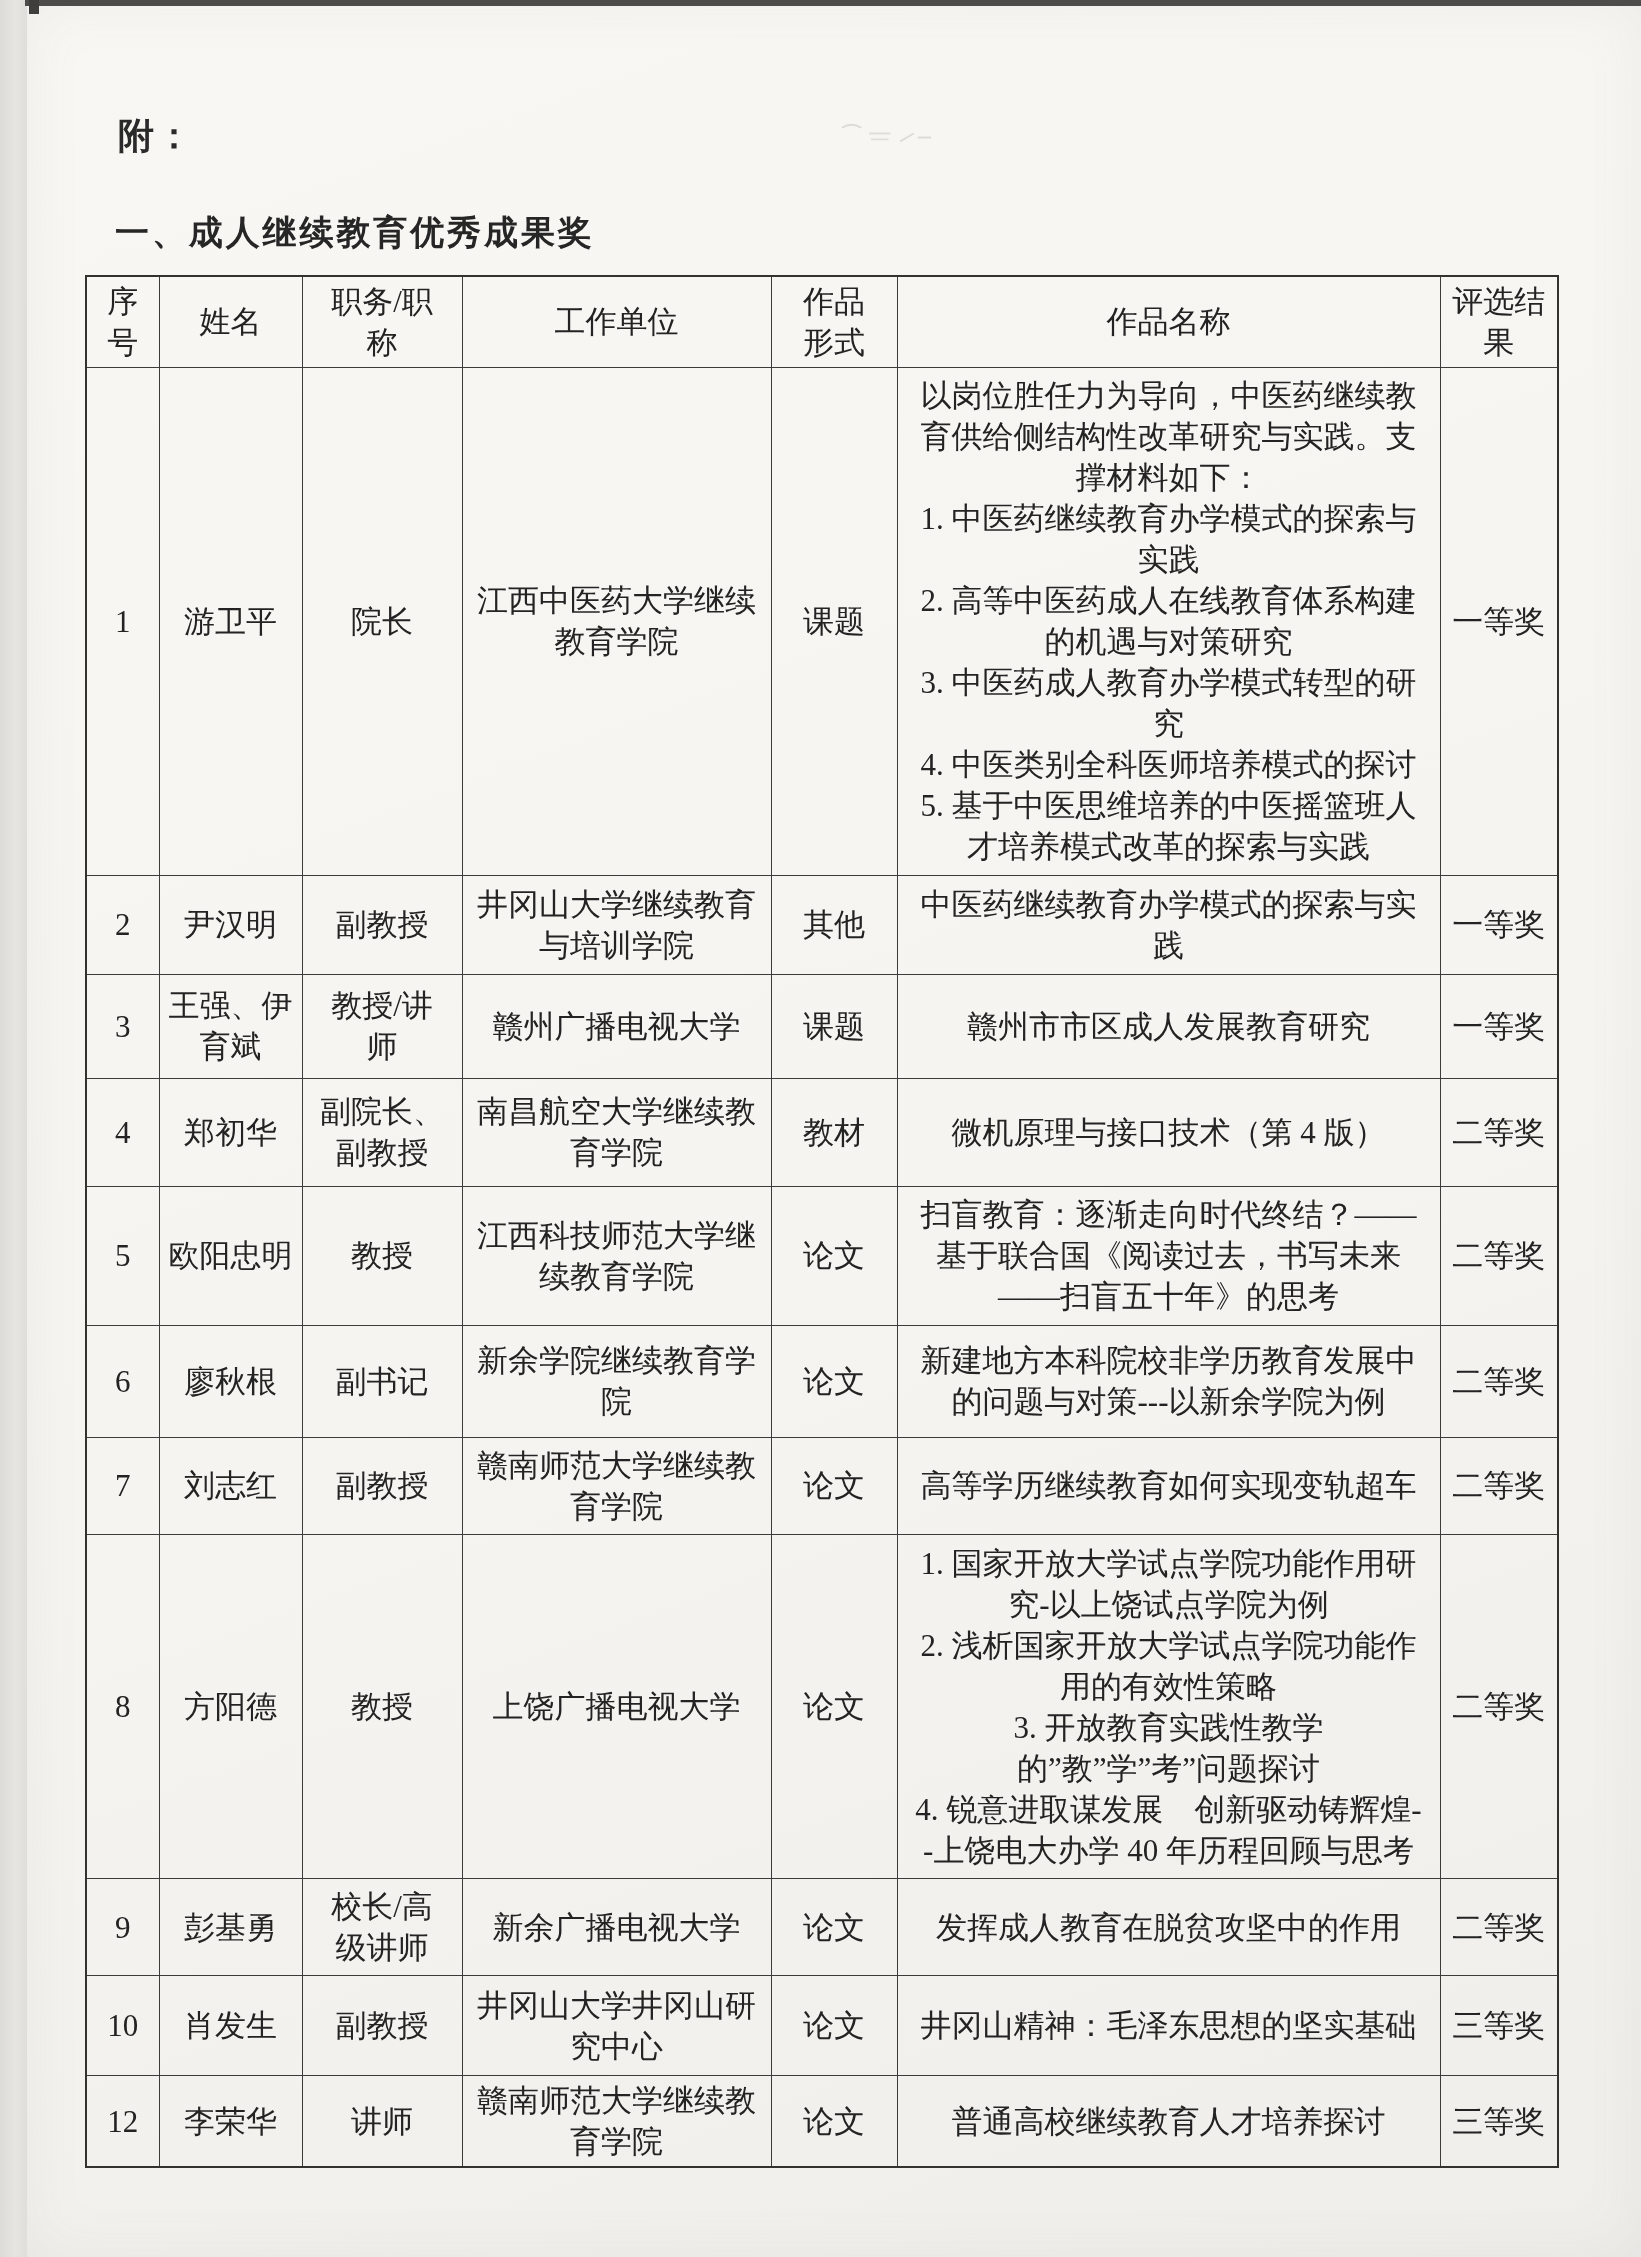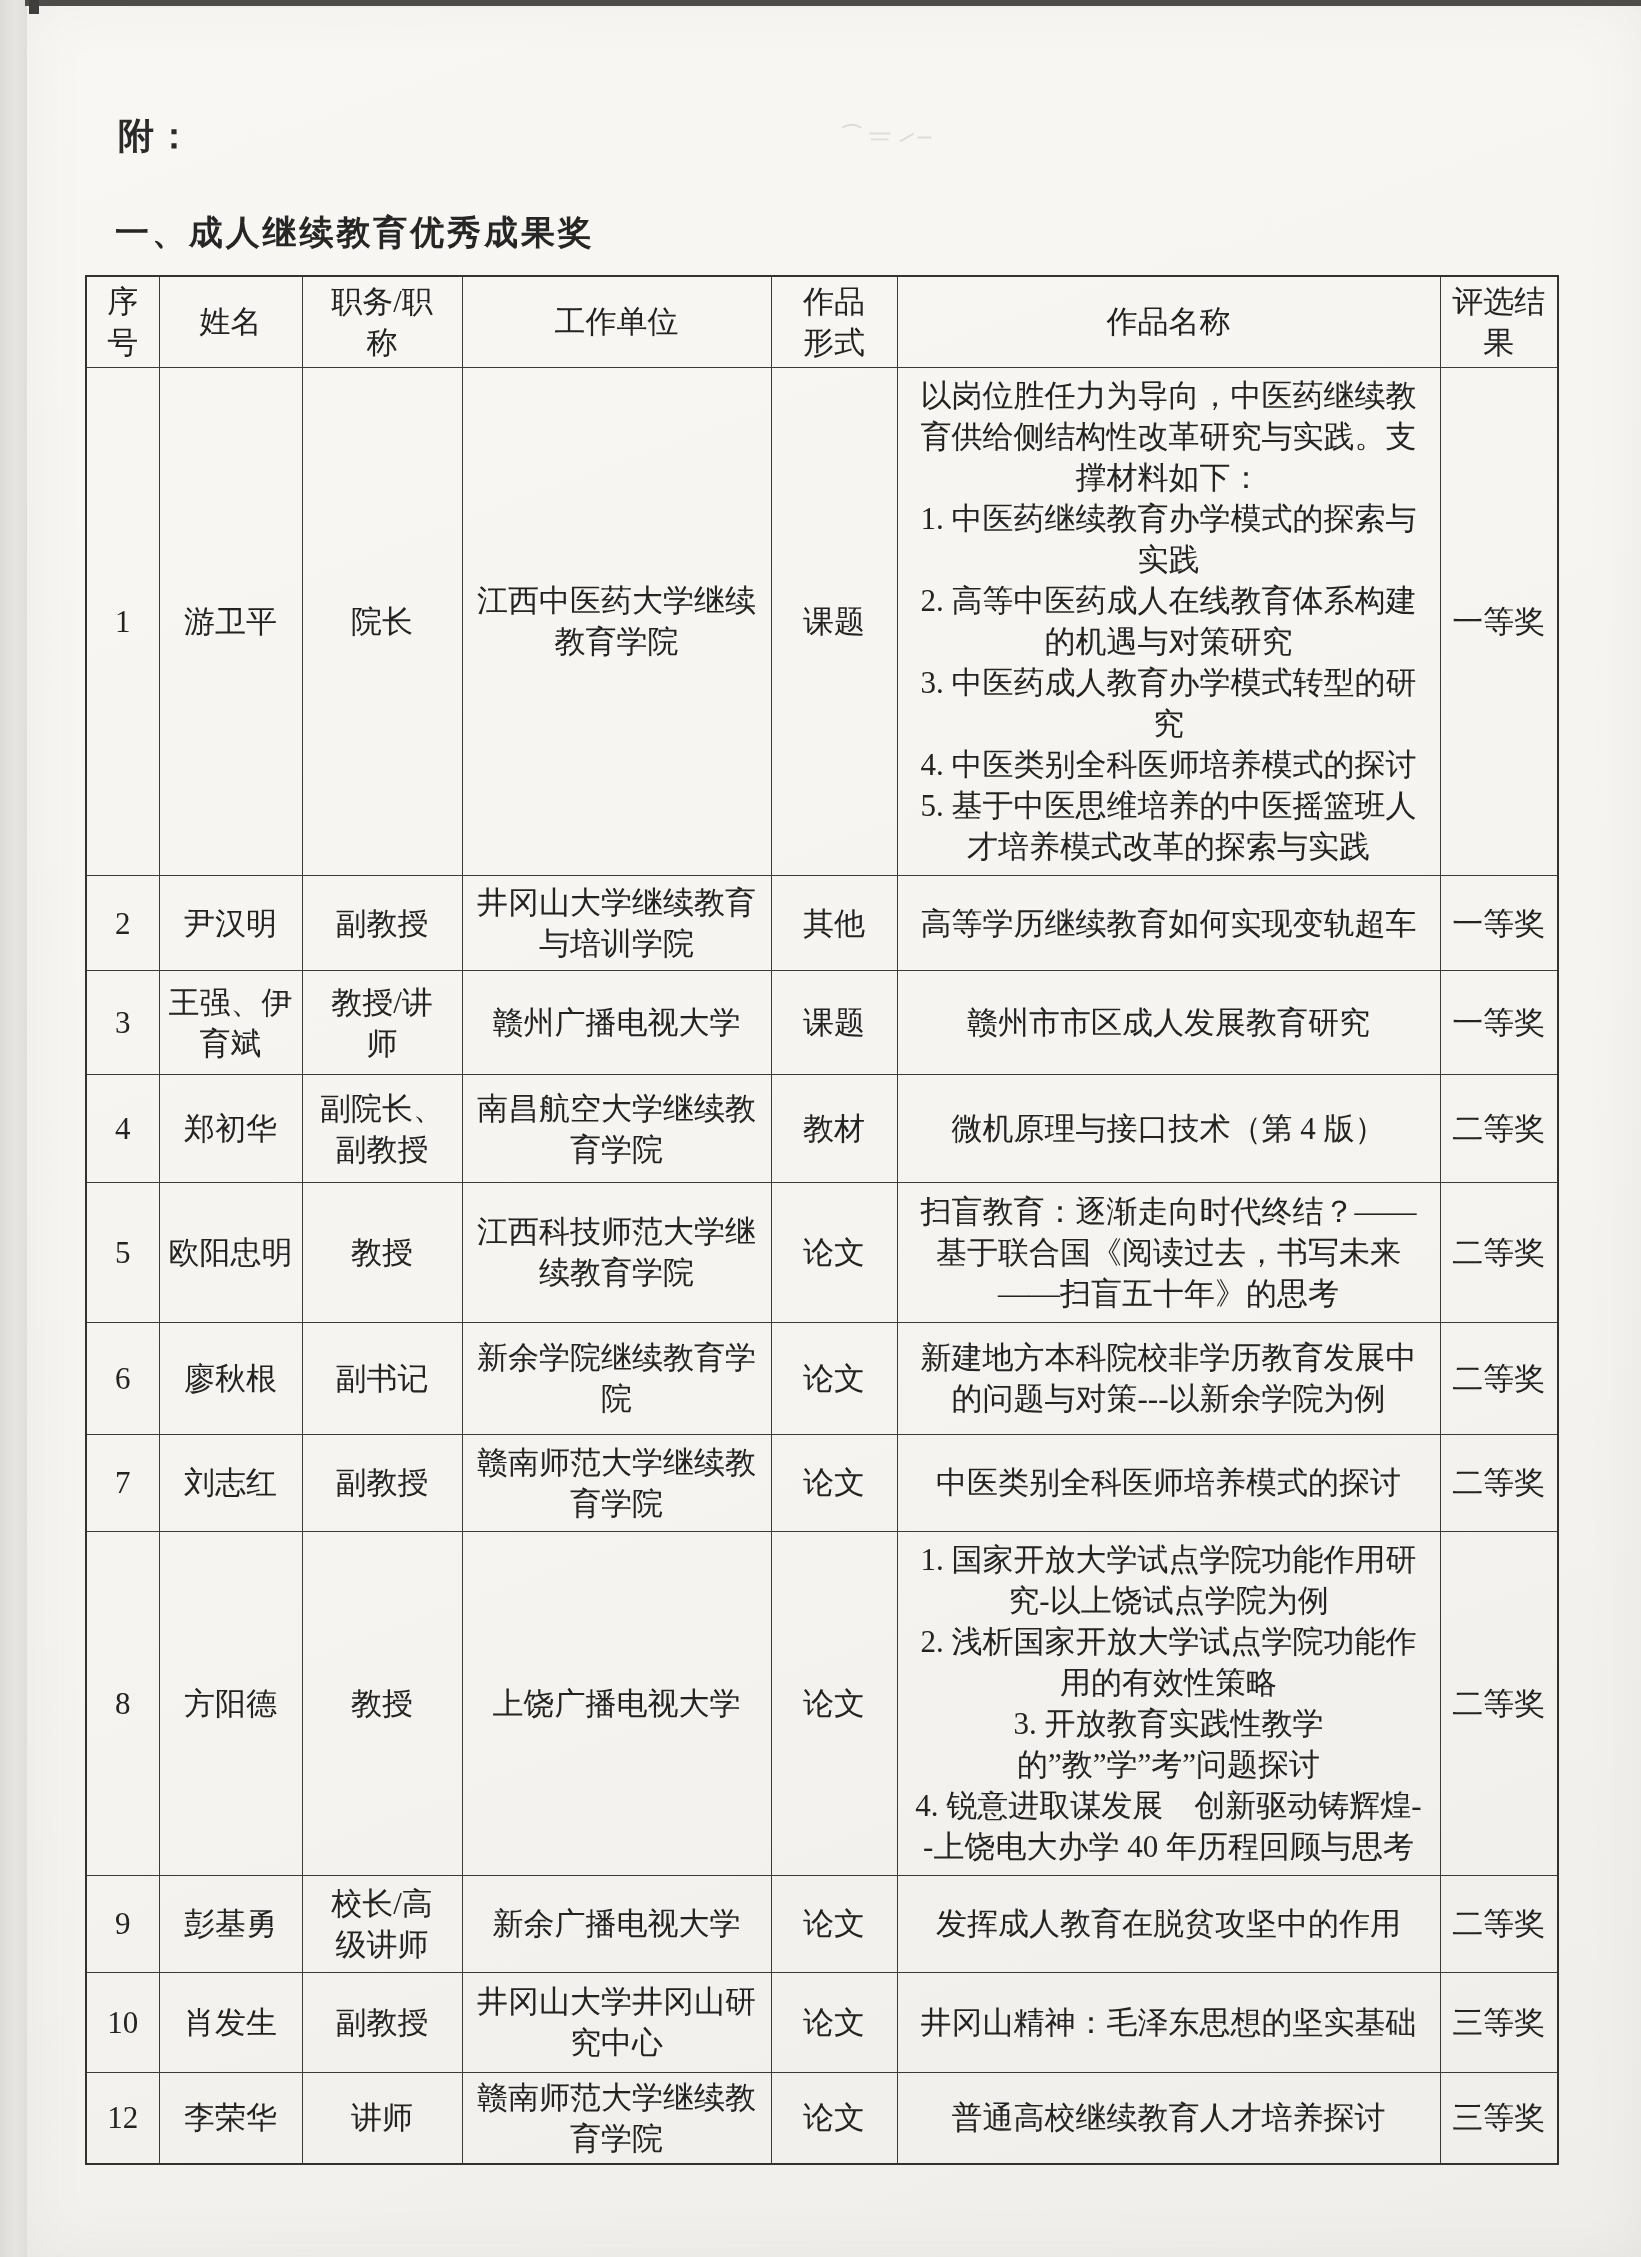--- a/index.html
+++ b/index.html
@@ -127,21 +127,21 @@
 4. 中医类别全科医师培养模式的探讨
 5. 基于中医思维培养的中医摇篮班人才培养模式改革的探索与实践</td>
           <td class="col-result">一等奖</td>
         </tr>
         <tr>
           <td class="col-no">2</td>
           <td class="col-name">尹汉明</td>
           <td class="col-title">副教授</td>
           <td class="col-unit">井冈山大学继续教育与培训学院</td>
           <td class="col-form">其他</td>
-          <td class="col-work">高等学历继续教育如何实现变轨超车</td>
+          <td class="col-work">中医药继续教育办学模式的探索与实践</td>
           <td class="col-result">一等奖</td>
         </tr>
         <tr>
           <td class="col-no">3</td>
           <td class="col-name">王强、伊育斌</td>
           <td class="col-title">教授/讲师</td>
           <td class="col-unit">赣州广播电视大学</td>
           <td class="col-form">课题</td>
           <td class="col-work">赣州市市区成人发展教育研究</td>
           <td class="col-result">一等奖</td>
@@ -172,21 +172,21 @@
           <td class="col-form">论文</td>
           <td class="col-work">新建地方本科院校非学历教育发展中的问题与对策---以新余学院为例</td>
           <td class="col-result">二等奖</td>
         </tr>
         <tr>
           <td class="col-no">7</td>
           <td class="col-name">刘志红</td>
           <td class="col-title">副教授</td>
           <td class="col-unit">赣南师范大学继续教育学院</td>
           <td class="col-form">论文</td>
-          <td class="col-work">中医类别全科医师培养模式的探讨</td>
+          <td class="col-work">高等学历继续教育如何实现变轨超车</td>
           <td class="col-result">二等奖</td>
         </tr>
         <tr>
           <td class="col-no">8</td>
           <td class="col-name">方阳德</td>
           <td class="col-title">教授</td>
           <td class="col-unit">上饶广播电视大学</td>
           <td class="col-form">论文</td>
           <td class="col-work">1. 国家开放大学试点学院功能作用研究-以上饶试点学院为例
 2. 浅析国家开放大学试点学院功能作用的有效性策略

